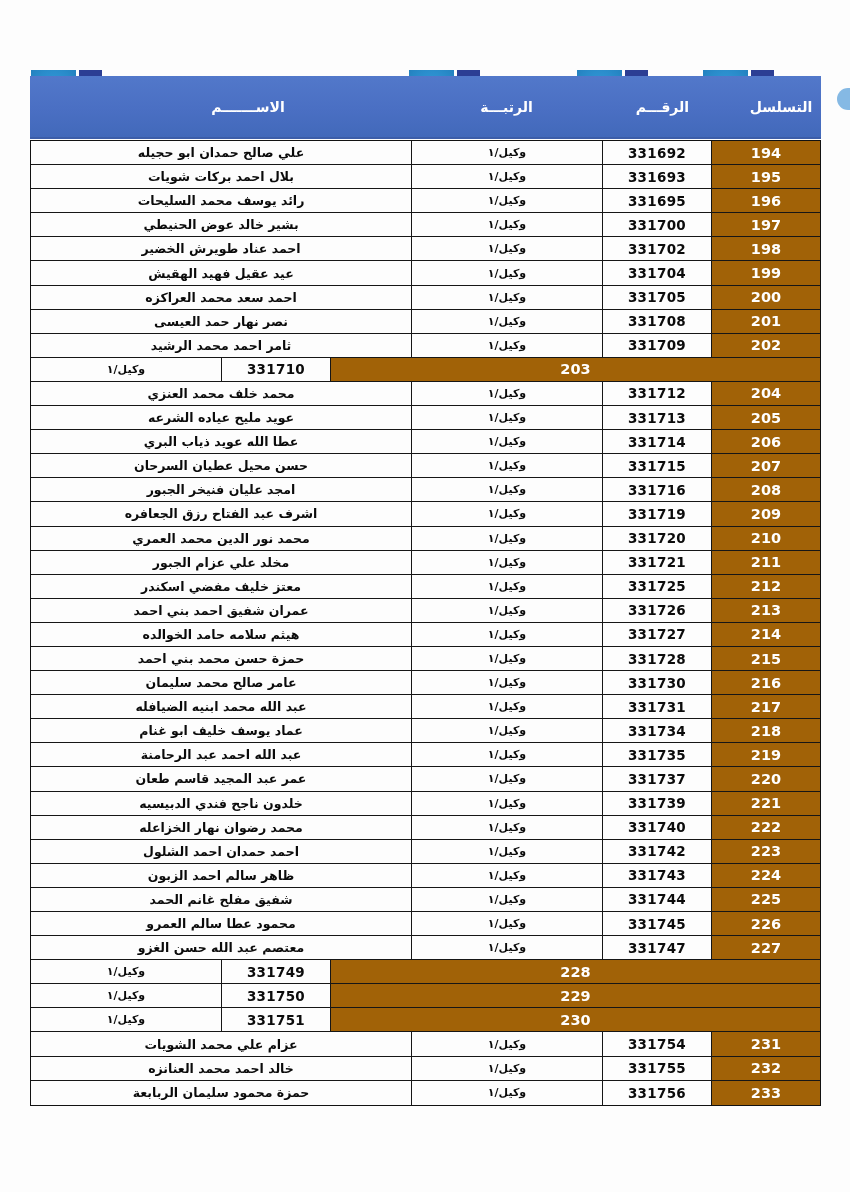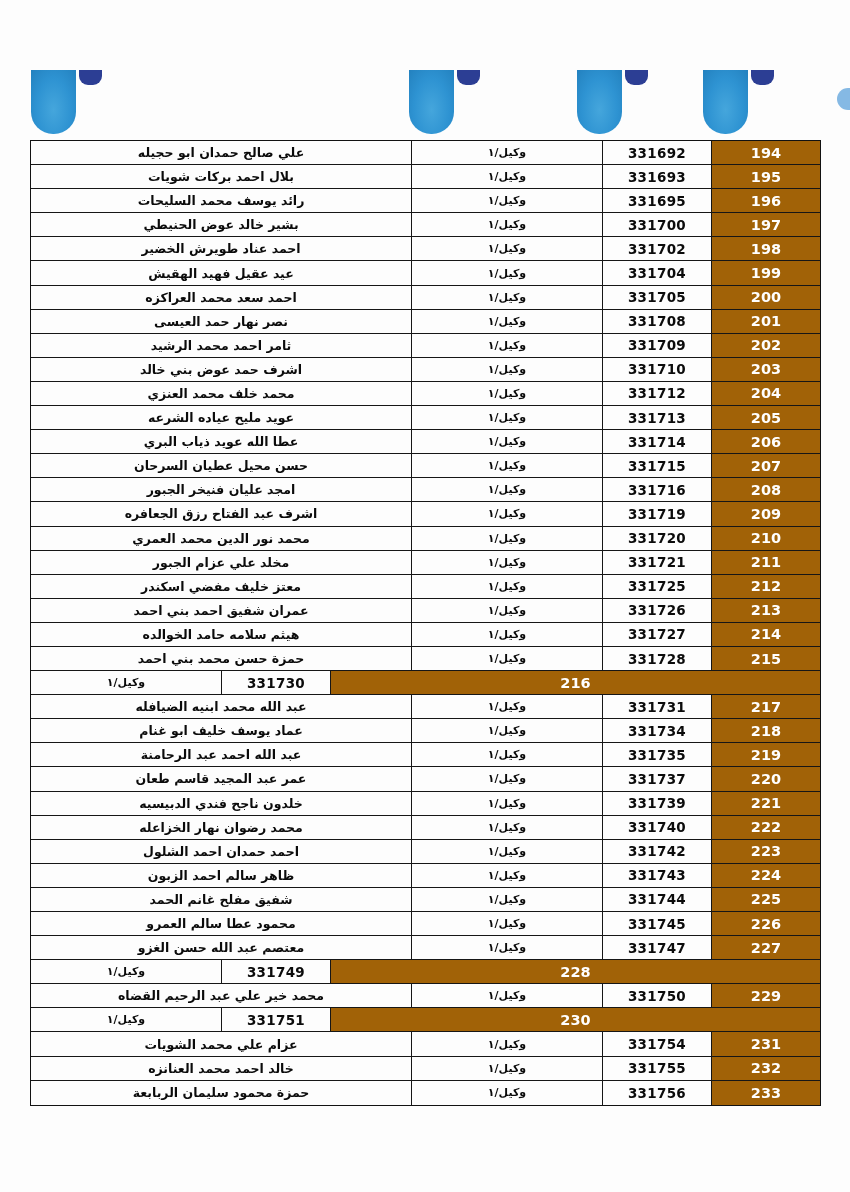--- a/index.html
+++ b/index.html
@@ -62,20 +62,26 @@
   <div class="thead">
     <div class="tab t0"></div>
     <div class="tab t1"></div>
     <div class="tab t2"></div>
     <div class="tab t3"></div>
     <div class="notch n0"></div>
     <div class="notch n1"></div>
     <div class="notch n2"></div>
     <div class="notch n3"></div>
 
+    <div class="hbar">
+      <div class="hcell h-name">الاســـــــم</div>
+      <div class="hcell h-rank">الرتبـــة</div>
+      <div class="hcell h-num">الرقـــم</div>
+      <div class="hcell h-serial">التسلسل</div>
+    </div>
   </div>
 
   <div class="tbody" id="tbody">
   <div class="trow">
     <div class="cell c-name">علي صالح حمدان ابو حجيله</div>
     <div class="cell c-rank">وكيل/١</div>
     <div class="cell c-num">331692</div>
     <div class="cell c-serial">194</div>
   </div>
 
@@ -129,21 +135,20 @@
   </div>
 
   <div class="trow">
     <div class="cell c-name">ثامر احمد محمد الرشيد</div>
     <div class="cell c-rank">وكيل/١</div>
     <div class="cell c-num">331709</div>
     <div class="cell c-serial">202</div>
   </div>
 
   <div class="trow">
-    <div class="cell c-name">اشرف حمد عوض بني خالد</div>
     <div class="cell c-rank">وكيل/١</div>
     <div class="cell c-num">331710</div>
     <div class="cell c-serial">203</div>
   </div>
 
   <div class="trow">
     <div class="cell c-name">محمد خلف محمد العنزي</div>
     <div class="cell c-rank">وكيل/١</div>
     <div class="cell c-num">331712</div>
     <div class="cell c-serial">204</div>
@@ -220,20 +225,21 @@
   </div>
 
   <div class="trow">
     <div class="cell c-name">حمزة حسن محمد بني احمد</div>
     <div class="cell c-rank">وكيل/١</div>
     <div class="cell c-num">331728</div>
     <div class="cell c-serial">215</div>
   </div>
 
   <div class="trow">
+    <div class="cell c-name">عامر صالح محمد سليمان</div>
     <div class="cell c-rank">وكيل/١</div>
     <div class="cell c-num">331730</div>
     <div class="cell c-serial">216</div>
   </div>
 
   <div class="trow">
     <div class="cell c-name">عبد الله محمد ابنيه الضيافله</div>
     <div class="cell c-rank">وكيل/١</div>
     <div class="cell c-num">331731</div>
     <div class="cell c-serial">217</div>
@@ -309,21 +315,20 @@
     <div class="cell c-serial">227</div>
   </div>
 
   <div class="trow">
     <div class="cell c-rank">وكيل/١</div>
     <div class="cell c-num">331749</div>
     <div class="cell c-serial">228</div>
   </div>
 
   <div class="trow">
-    <div class="cell c-name">محمد خير علي عبد الرحيم القضاه</div>
     <div class="cell c-rank">وكيل/١</div>
     <div class="cell c-num">331750</div>
     <div class="cell c-serial">229</div>
   </div>
 
   <div class="trow">
     <div class="cell c-rank">وكيل/١</div>
     <div class="cell c-num">331751</div>
     <div class="cell c-serial">230</div>
   </div>

